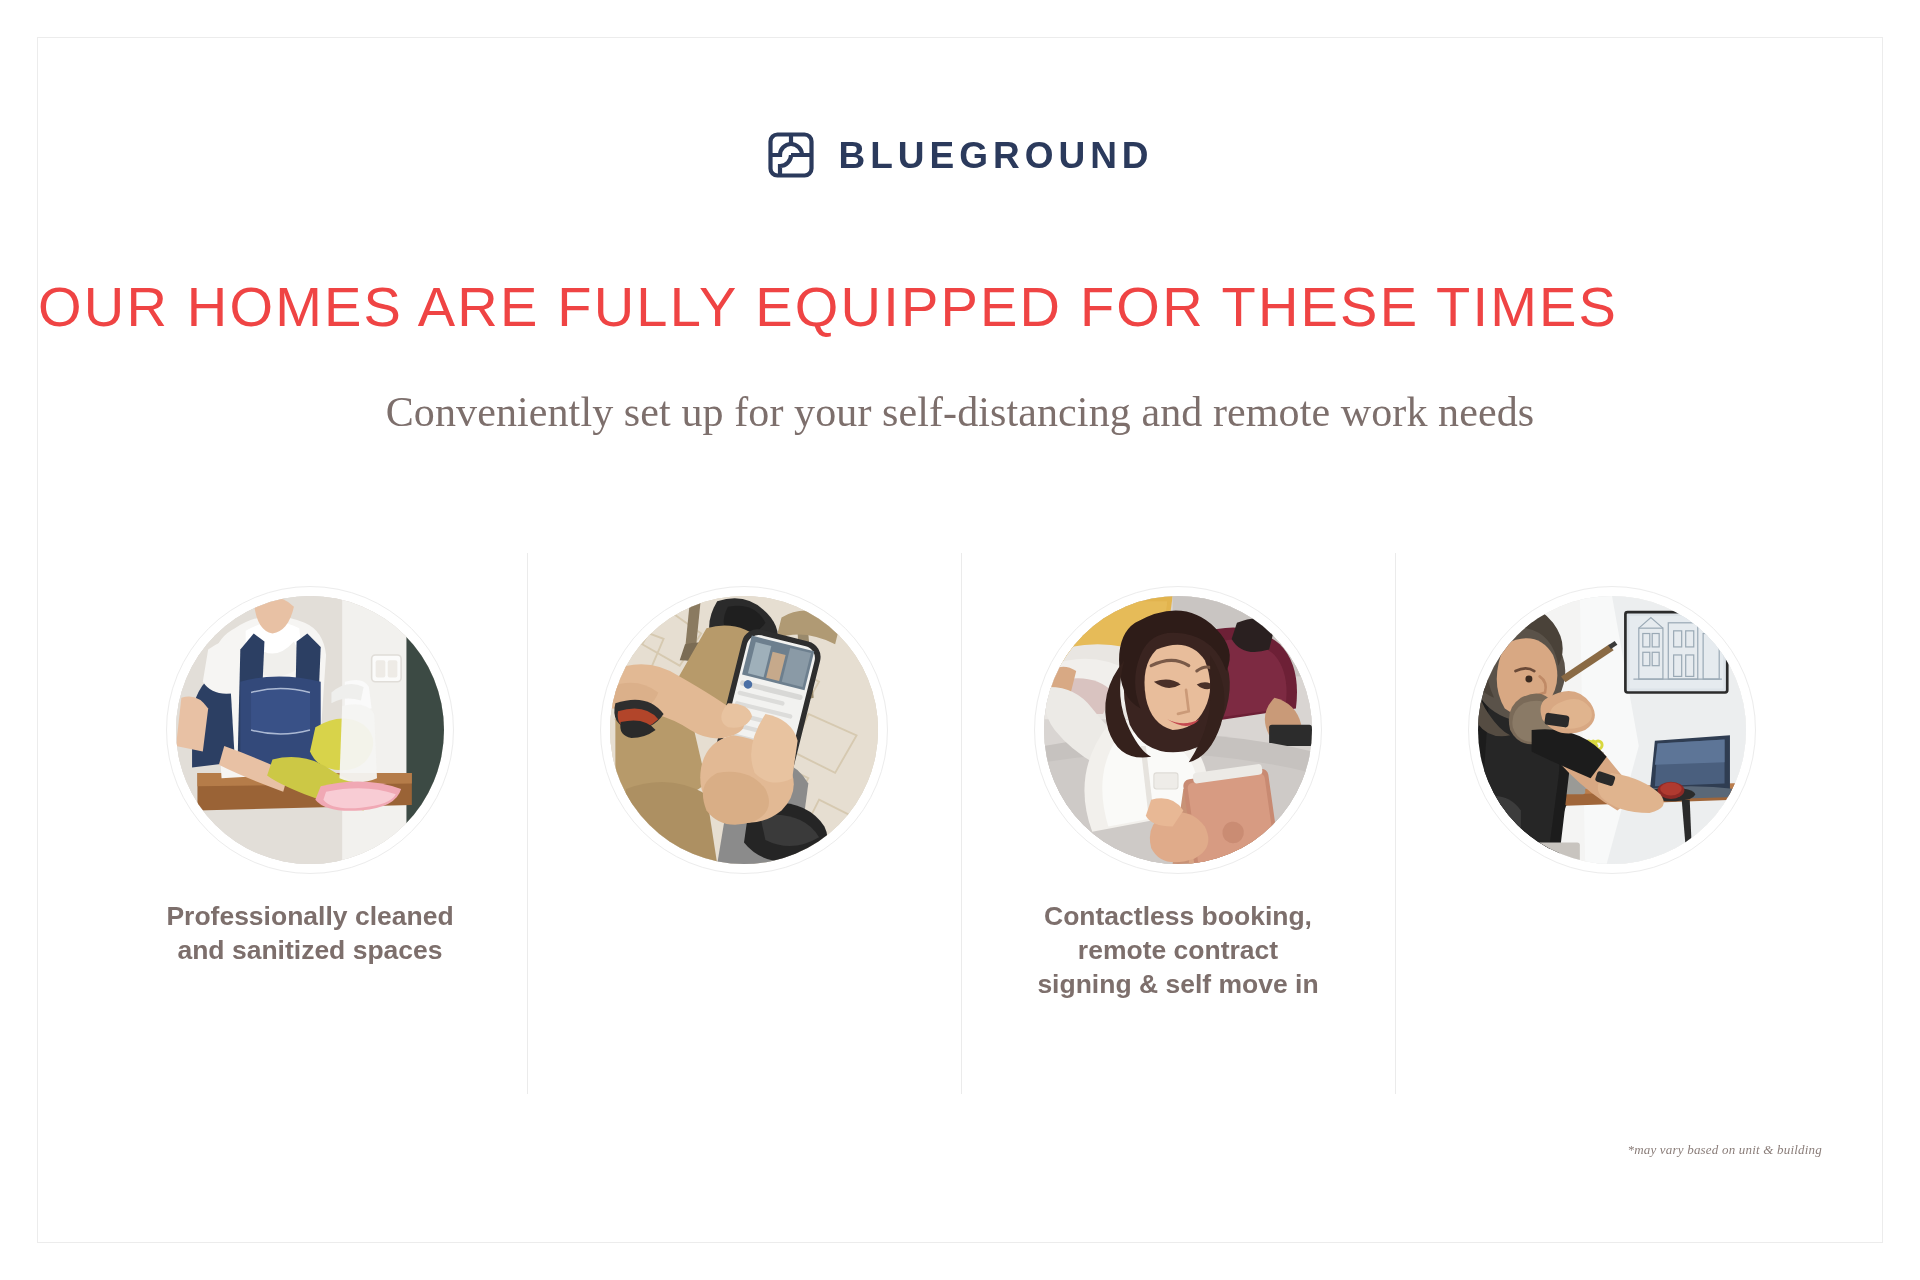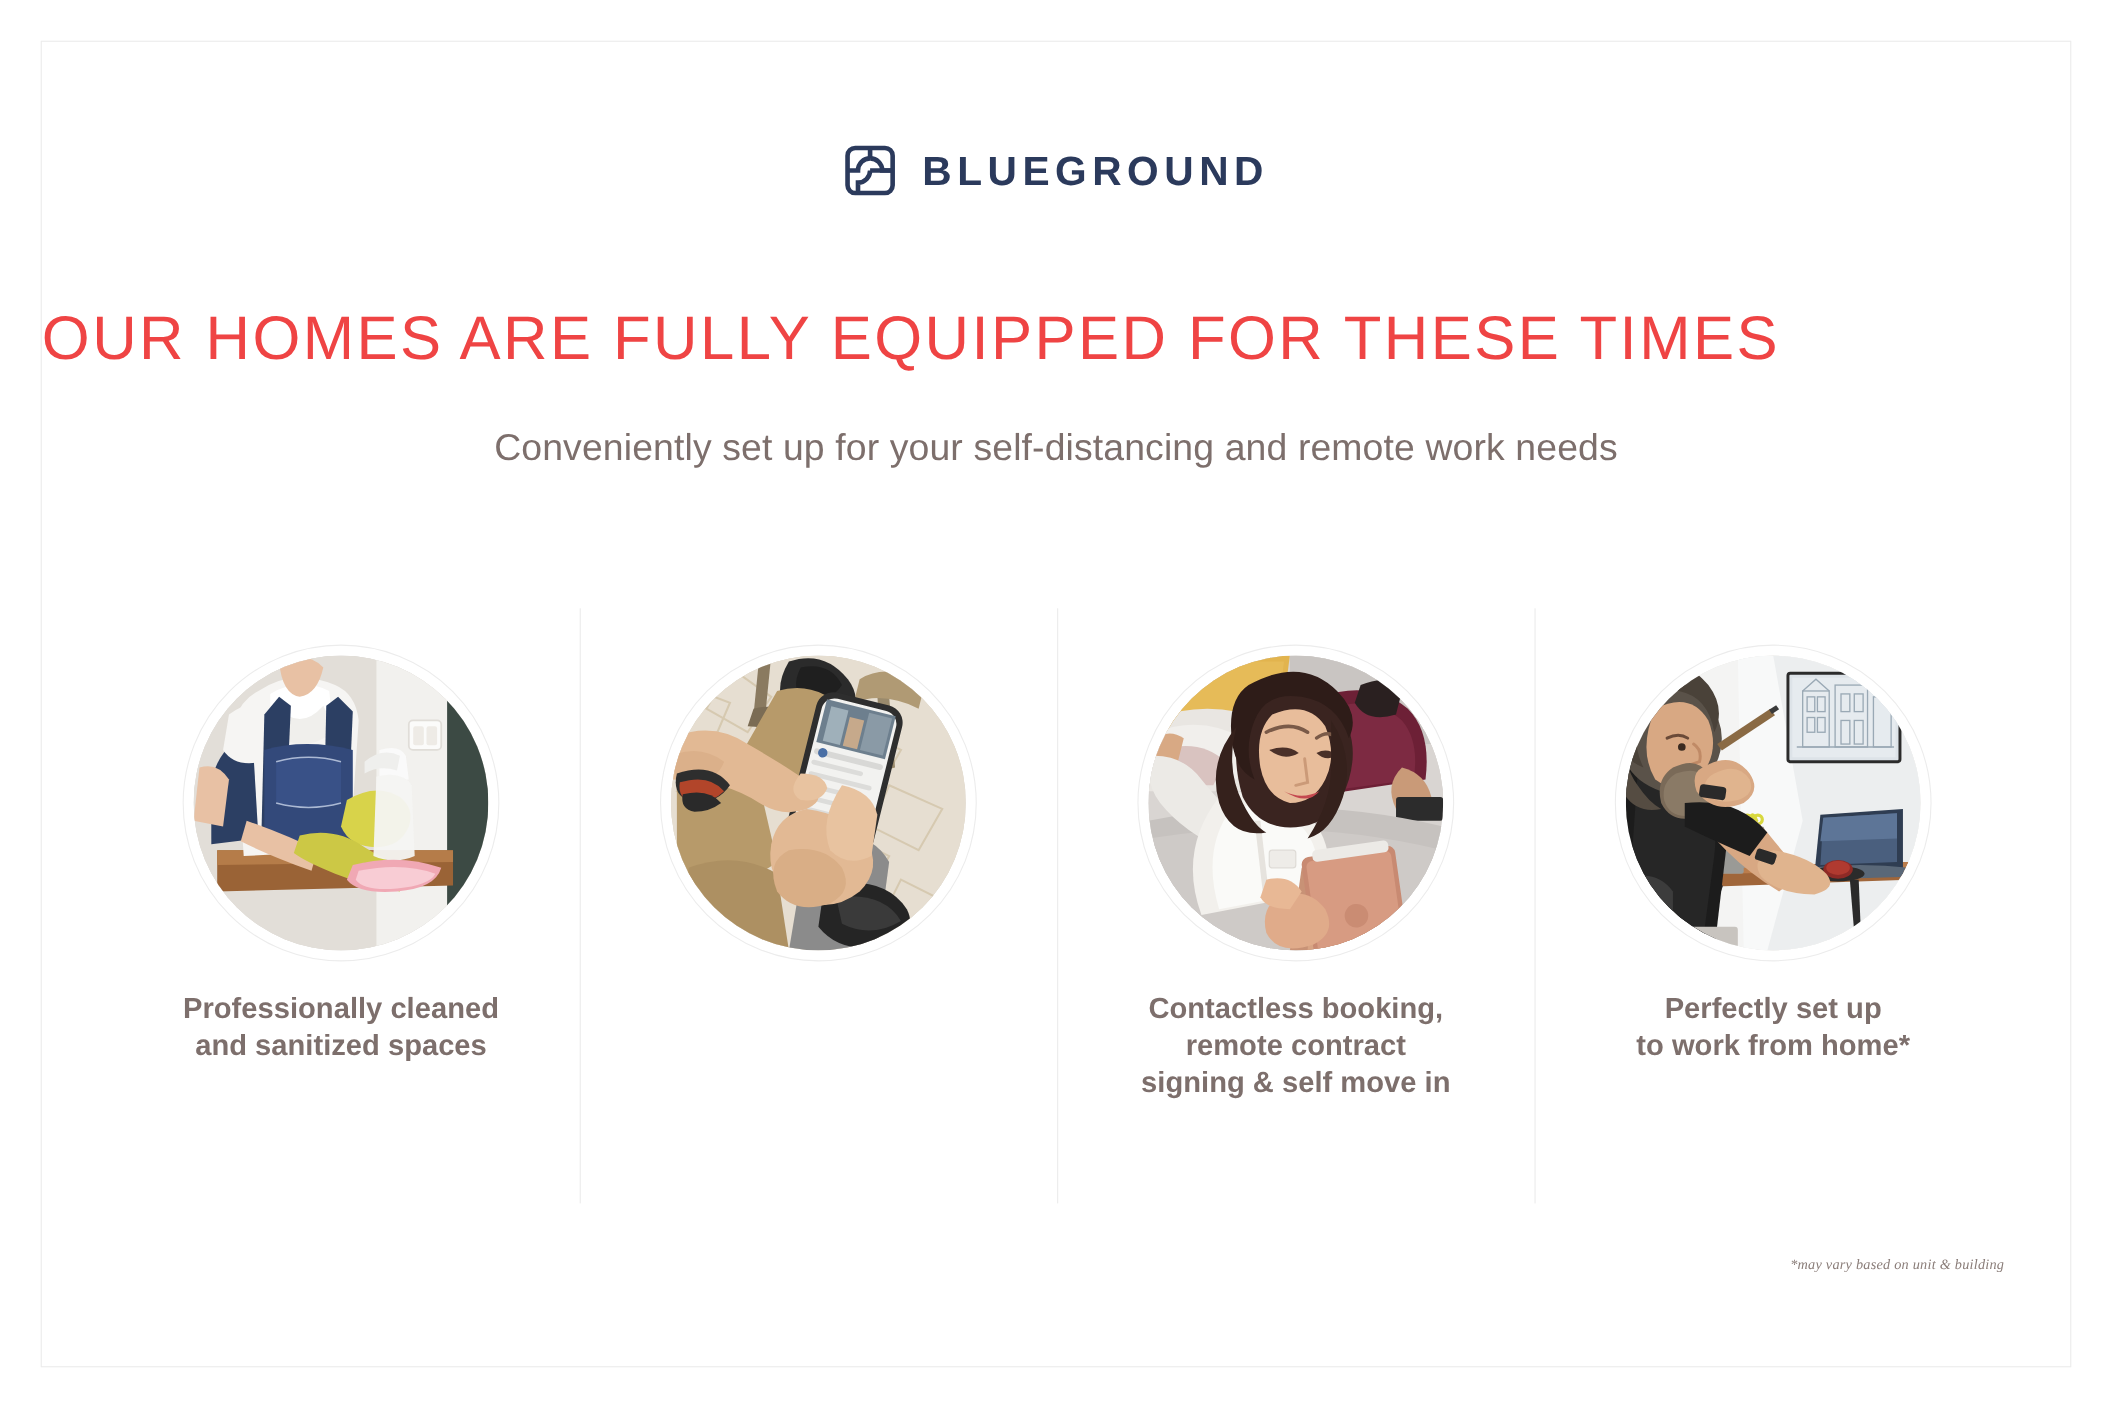--- a/index.html
+++ b/index.html
@@ -40,24 +40,25 @@
     font-weight:400;
     letter-spacing:2.2px;
     color:#ef4444;
     text-transform:uppercase;
     line-height:1.05;
     font-stretch:condensed;
   }
   .subhead {
     position:absolute; top:350px; left:0; width:100%;
     text-align:center;
-    font-size:34px;
+    font-size:42px;
     font-weight:400;
     color:#7d6f6c;
     letter-spacing:0.1px;
+    font-family:Liberation Serif, serif;
   }
 
   
   .columns {
     position:absolute;
     top:478px; left:55px;
     width:1736px; height:578px;
     display:flex;
   }
   .col {
@@ -359,20 +360,19 @@
             <path d="M30 40 q8 -4 12 2 q2 5 -4 7 q-8 2 -11 -3 q-1 -4 3 -6 z" fill="#e0b48e"></path>
             <path d="M31 30 l18 -12 l1.6 2.2 l-18 12 z" fill="#8a6a44"></path>
             <path d="M48.6 18.4 l2.4 -1.6 l1 1.4 l-2.4 1.6 z" fill="#3a3a3a"></path>
             <rect x="25" y="44" width="9" height="4.5" rx="1.2" transform="rotate(8 29 46)" fill="#2a2a2a"></rect>
             <path d="M0 76 q10 -4 16 4 l0 20 l-16 0 z" fill="#3c3c3c"></path>
             <rect x="12" y="92" width="26" height="8" rx="1" fill="#c8c4bf"></rect>
             <rect x="14" y="94" width="8" height="5" rx="0.6" fill="#b4b0ab"></rect>
           </svg>
         </div>
       </div>
-      <div class="caption">Perfectly set up<br>to work from home*</div>
     </div>
 
   </div>
 
   <div class="footnote">*may vary based on unit &amp; building</div>
 
 </div>
 
 </body></html>

